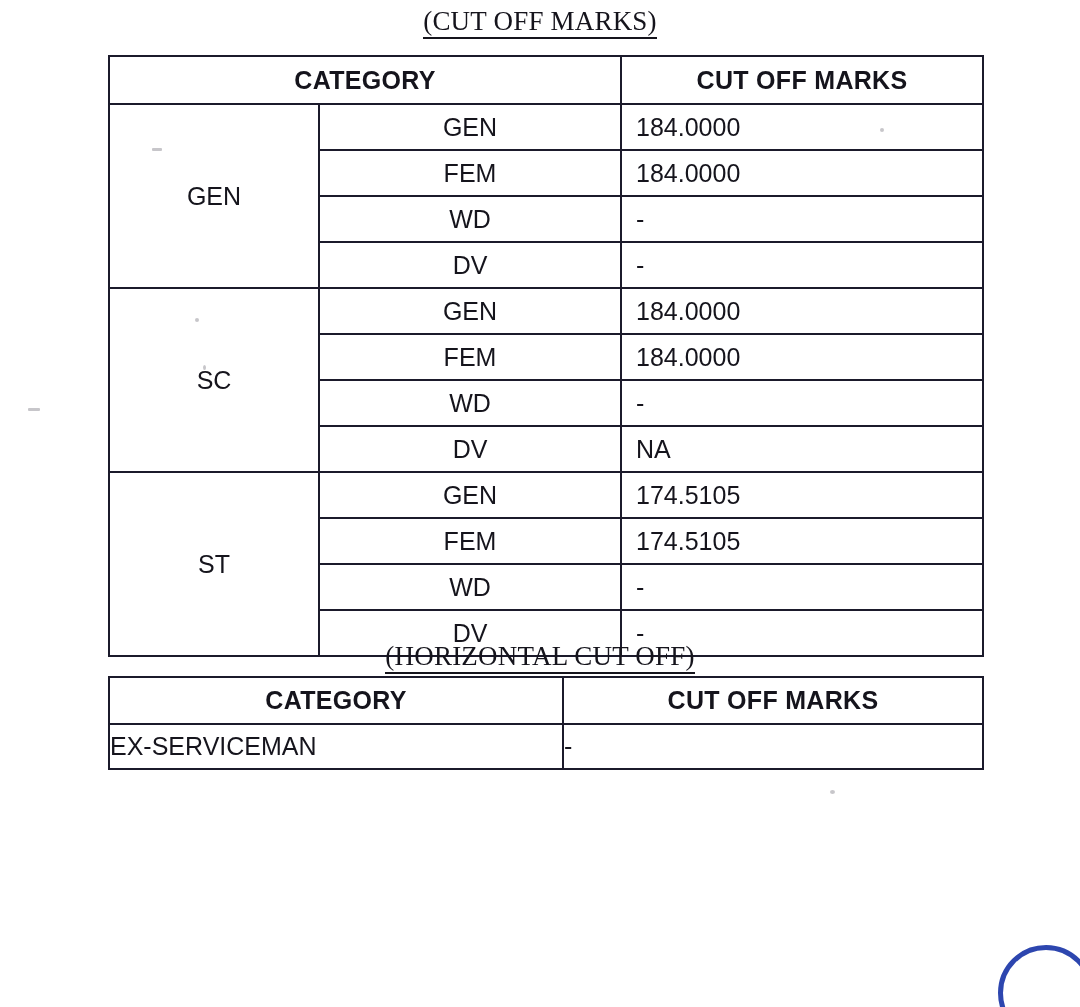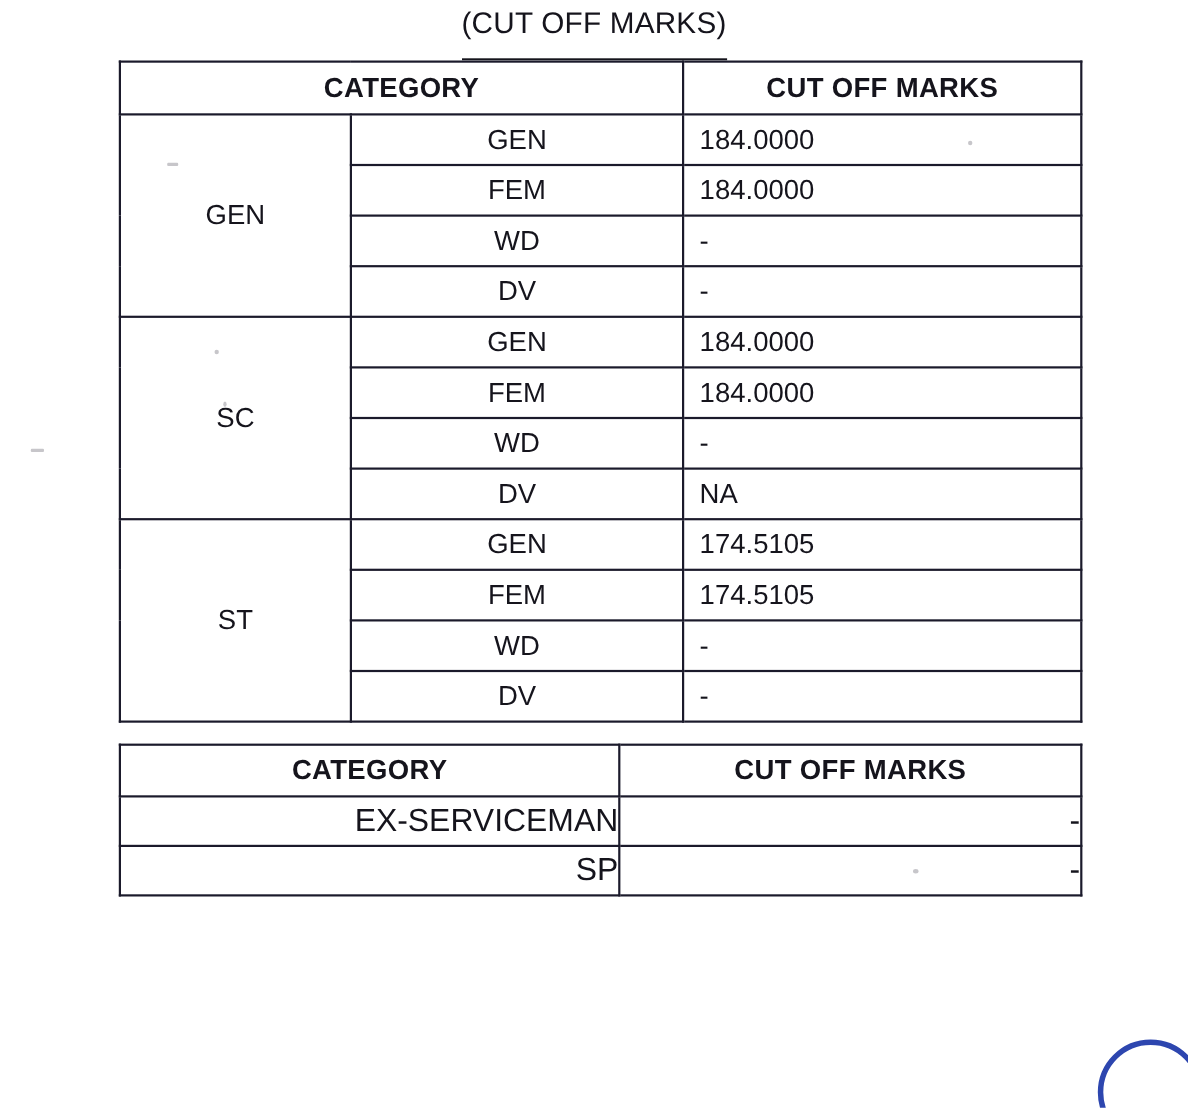--- a/index.html
+++ b/index.html
@@ -28,21 +28,22 @@
     position: absolute;
     left: 0;
     width: 1080px;
     text-align: center;
     font-size: 27px;
     letter-spacing: 0.2px;
     color: #15141c;
   }
   .doc-title span {
     border-bottom: 2px solid #15141c;
-    padding-bottom: 17px;
+    padding-bottom: 1px;
+    font-family: Liberation Serif, serif;
   }
   #title-cutoff { top: 6px; }
   #title-horizontal { top: 641px; }
 
   
   table {
     position: absolute;
     border-collapse: collapse;
     table-layout: fixed;
     background: #ffffff;
@@ -100,22 +101,22 @@
 
   #table-horizontal th.hdr {
     height: 45px;
     font-size: 25px;
     font-weight: bold;
     text-align: center;
     letter-spacing: 0.3px;
   }
   #table-horizontal td {
     height: 43px;
-    font-size: 29px;
-    text-align: right;
+    font-size: 25px;
+    text-align: left;
   }
 
   
   .stamp-arc {
     position: absolute;
     right: -14px;
     bottom: -34px;
     width: 86px;
     height: 86px;
     border: 5px solid #1b36a8;
@@ -201,39 +202,38 @@
         <td class="sub-cell">WD</td>
         <td class="marks-cell">-</td>
       </tr>
       <tr>
         <td class="sub-cell">DV</td>
         <td class="marks-cell">-</td>
       </tr>
     </tbody>
   </table>
 
+  <div class="doc-title" id="title-horizontal">
+    <span>(HORIZONTAL CUT OFF)</span>
+  </div>
 
   <table id="table-horizontal">
     <colgroup>
       <col class="c-cat">
         <col class="c-mark">
     </colgroup>
     <thead>
       <tr>
         <th class="hdr">CATEGORY</th>
         <th class="hdr">CUT OFF MARKS</th>
       </tr>
     </thead>
     <tbody>
       <tr>
         <td>EX-SERVICEMAN</td>
-        <td>-</td>
-      </tr>
-      <tr>
-        <td>SP</td>
         <td>-</td>
       </tr>
     </tbody>
   </table>
 
   <div class="stamp-arc"></div>
   <div class="speck" style="left:880px; top:128px; width:4px; height:4px;"></div>
   <div class="speck" style="left:152px; top:148px; width:10px; height:3px; border-radius:1px;"></div>
   <div class="speck" style="left:195px; top:318px; width:4px; height:4px;"></div>
   <div class="speck" style="left:203px; top:365px; width:3px; height:5px;"></div>

